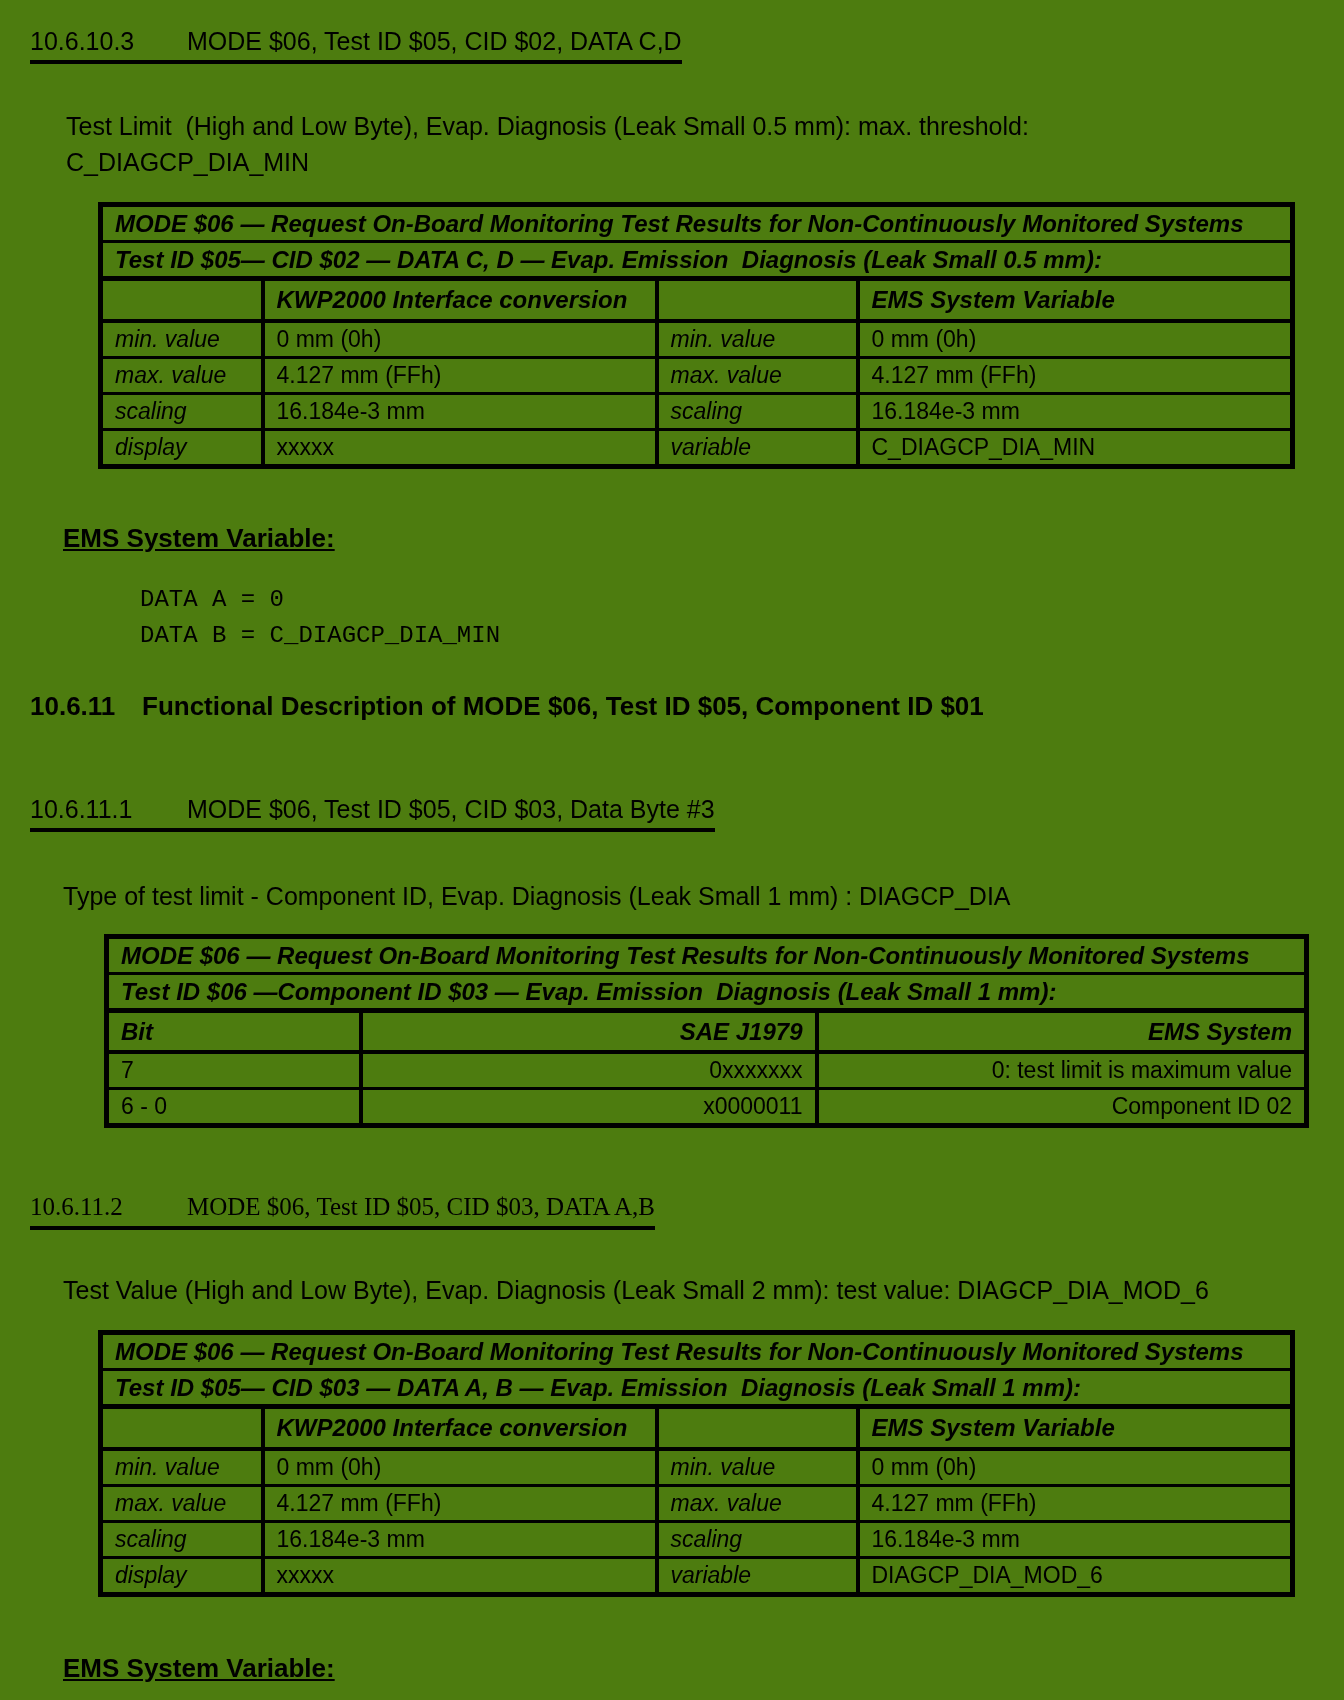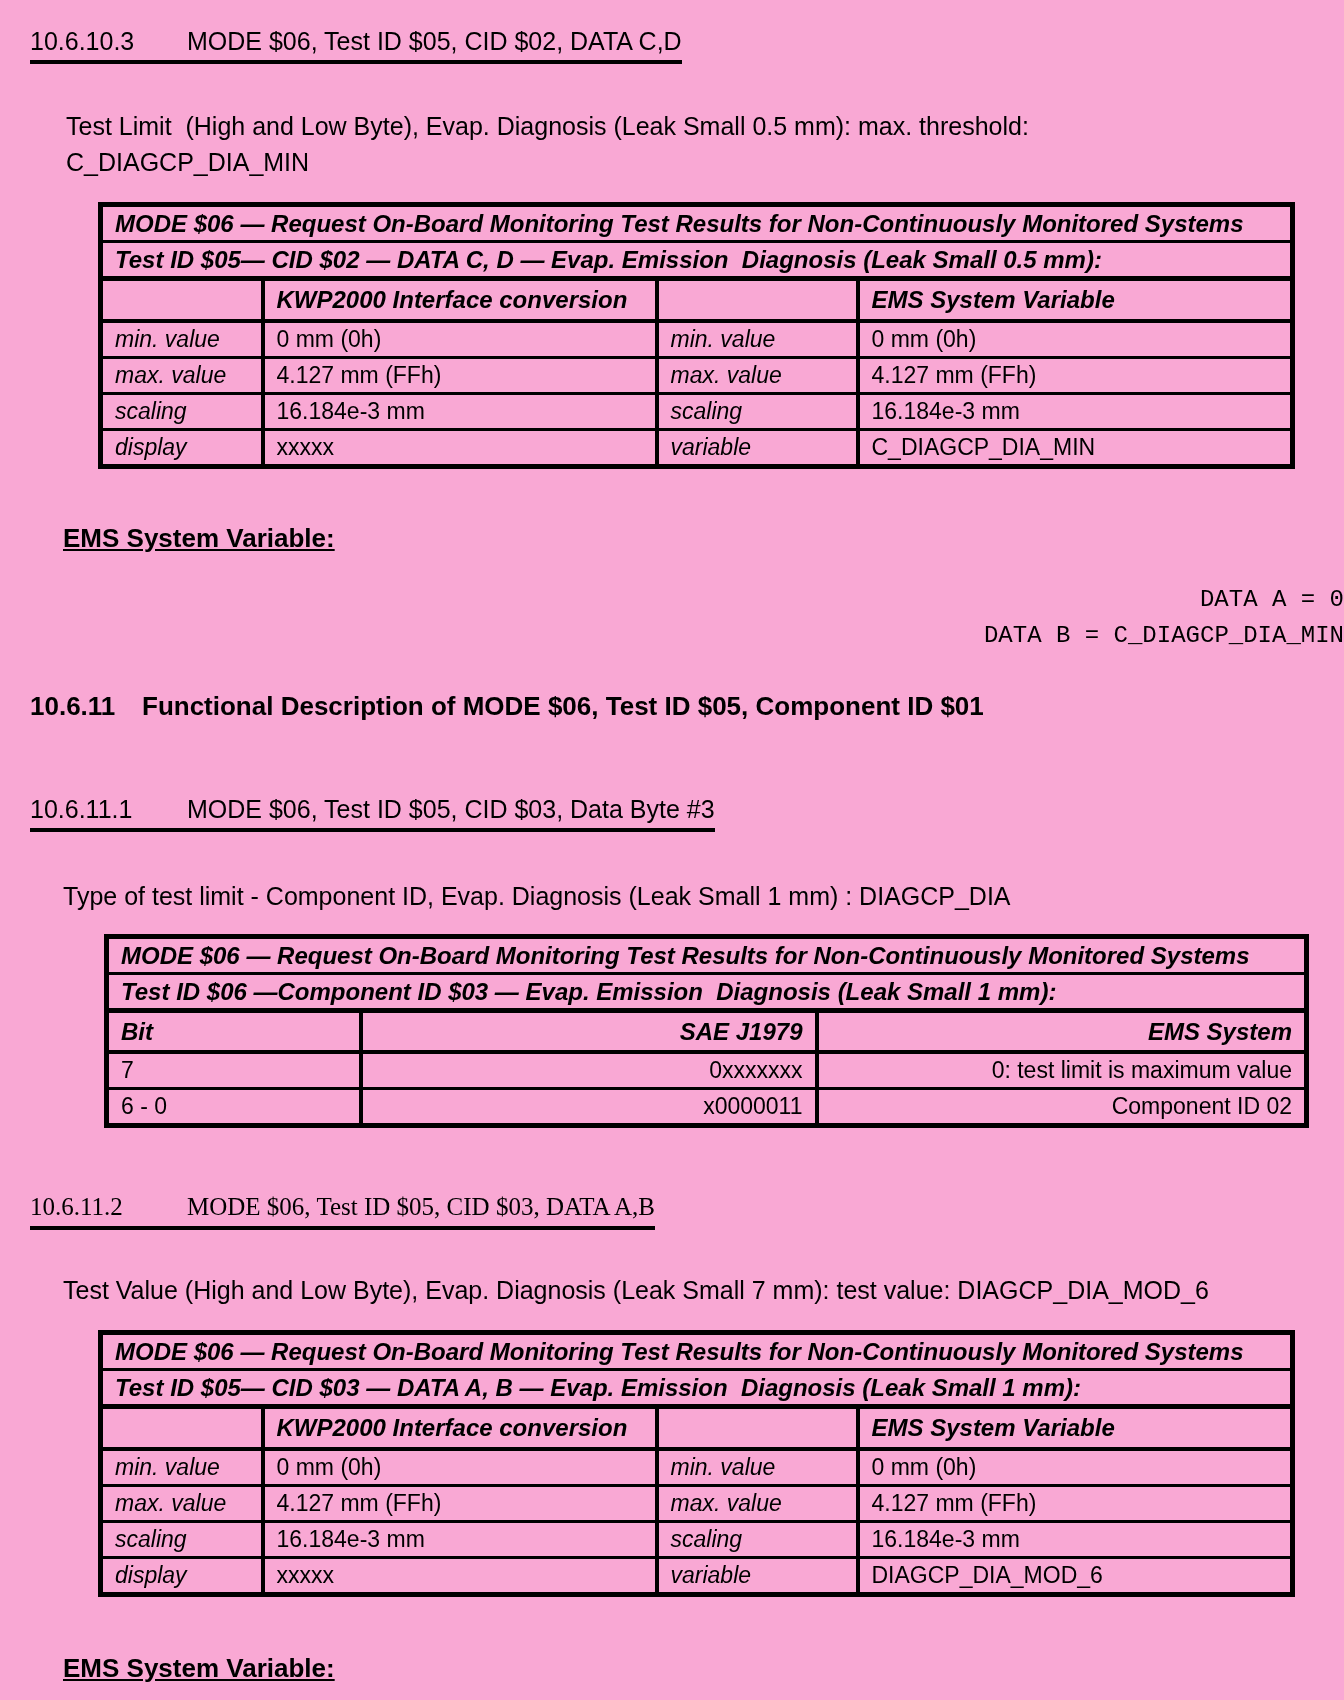--- a/index.html
+++ b/index.html
@@ -3,21 +3,21 @@
 <meta charset="utf-8">
 <style>
   * { margin:0; padding:0; box-sizing:border-box; }
   html, body { background:#ffffff; }
   body {
     width:1344px; height:1700px;
     font-family:"Liberation Sans", sans-serif;
     color:#000;
     overflow:hidden;
   }
-  .page { position:relative; width:1344px; height:1700px; padding:26px 0 0 30px; background:#f9a8d4; }
+  .page { position:relative; width:1344px; height:1700px; padding:26px 0 0 30px; background:#4d7c0f; }
 
   
   .h-underline {
     display:block; width:-moz-fit-content; width:fit-content;
     font-size:25px; font-weight:normal; line-height:30px;
     border-bottom:4px solid #000; padding-bottom:4px;
   }
   .hnum { display:inline-block; width:157px; }
   .h-bold { font-size:26px; font-weight:bold; line-height:32px; }
   .h-bold .hnum { width:112px; }
@@ -28,22 +28,21 @@
     font-size:25px; line-height:36px;
     margin-left:33px; width:1270px;
     white-space:pre-wrap;
   }
   .p-narrow { width:1160px;margin-left:36px; }
 
   
   pre.code {
     font-family:"Liberation Mono", monospace;
     font-size:24px; line-height:36px;
-    margin-left:78px;
-    text-align:right;
+    margin-left:110px;
   }
 
   
   table.spec {
     border-collapse:collapse; table-layout:fixed;
     border:5px solid #000;
     font-size:23px; line-height:27px;
     margin-left:68px;
   }
   table.spec td {
@@ -166,21 +165,21 @@
     <tr>
       <td>6 - 0</td>
       <td class="c-center">x0000011</td>
       <td class="c-center">Component ID 02</td>
     </tr>
   </tbody>
     </table>
 
   <div class="h-underline mt-h3b"><span class="hnum">10.6.11.2</span><span>MODE $06, Test ID $05, CID $03, DATA A,B</span></div>
 
-  <p class="body-text mt-p3">Test Value (High and Low Byte), Evap. Diagnosis (Leak Small 7 mm): test value: DIAGCP_DIA_MOD_6</p>
+  <p class="body-text mt-p3">Test Value (High and Low Byte), Evap. Diagnosis (Leak Small 2 mm): test value: DIAGCP_DIA_MOD_6</p>
 
   <table class="spec t4col mt-t3">
     <colgroup>
         <col style="width:162px">
         <col style="width:394px">
         <col style="width:201px">
         <col style="width:435px">
       </colgroup>
     <tbody>
         <tr class="t-title">

